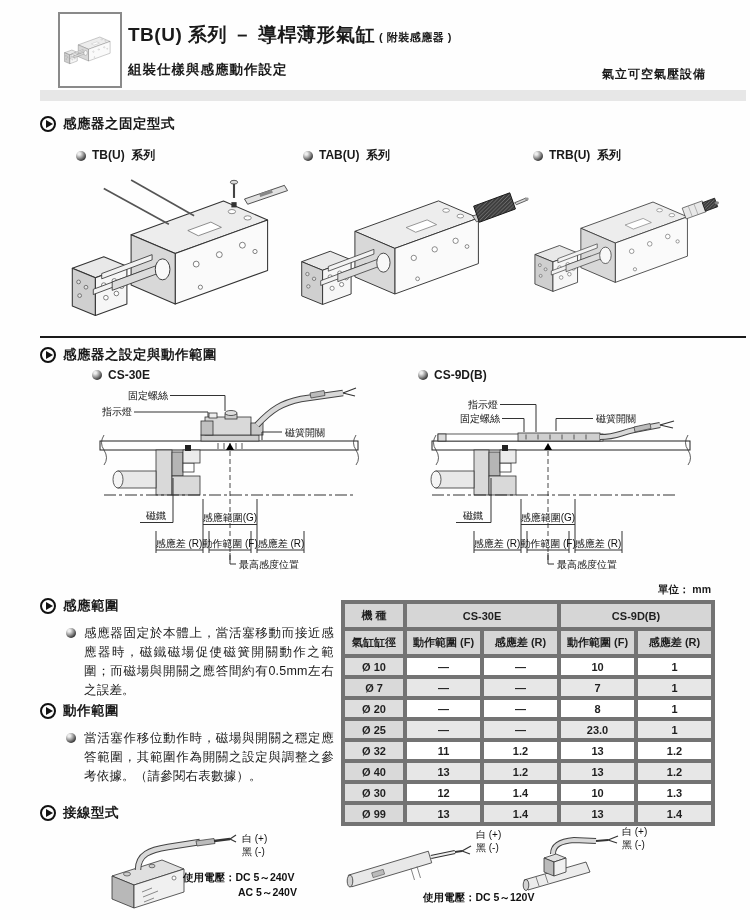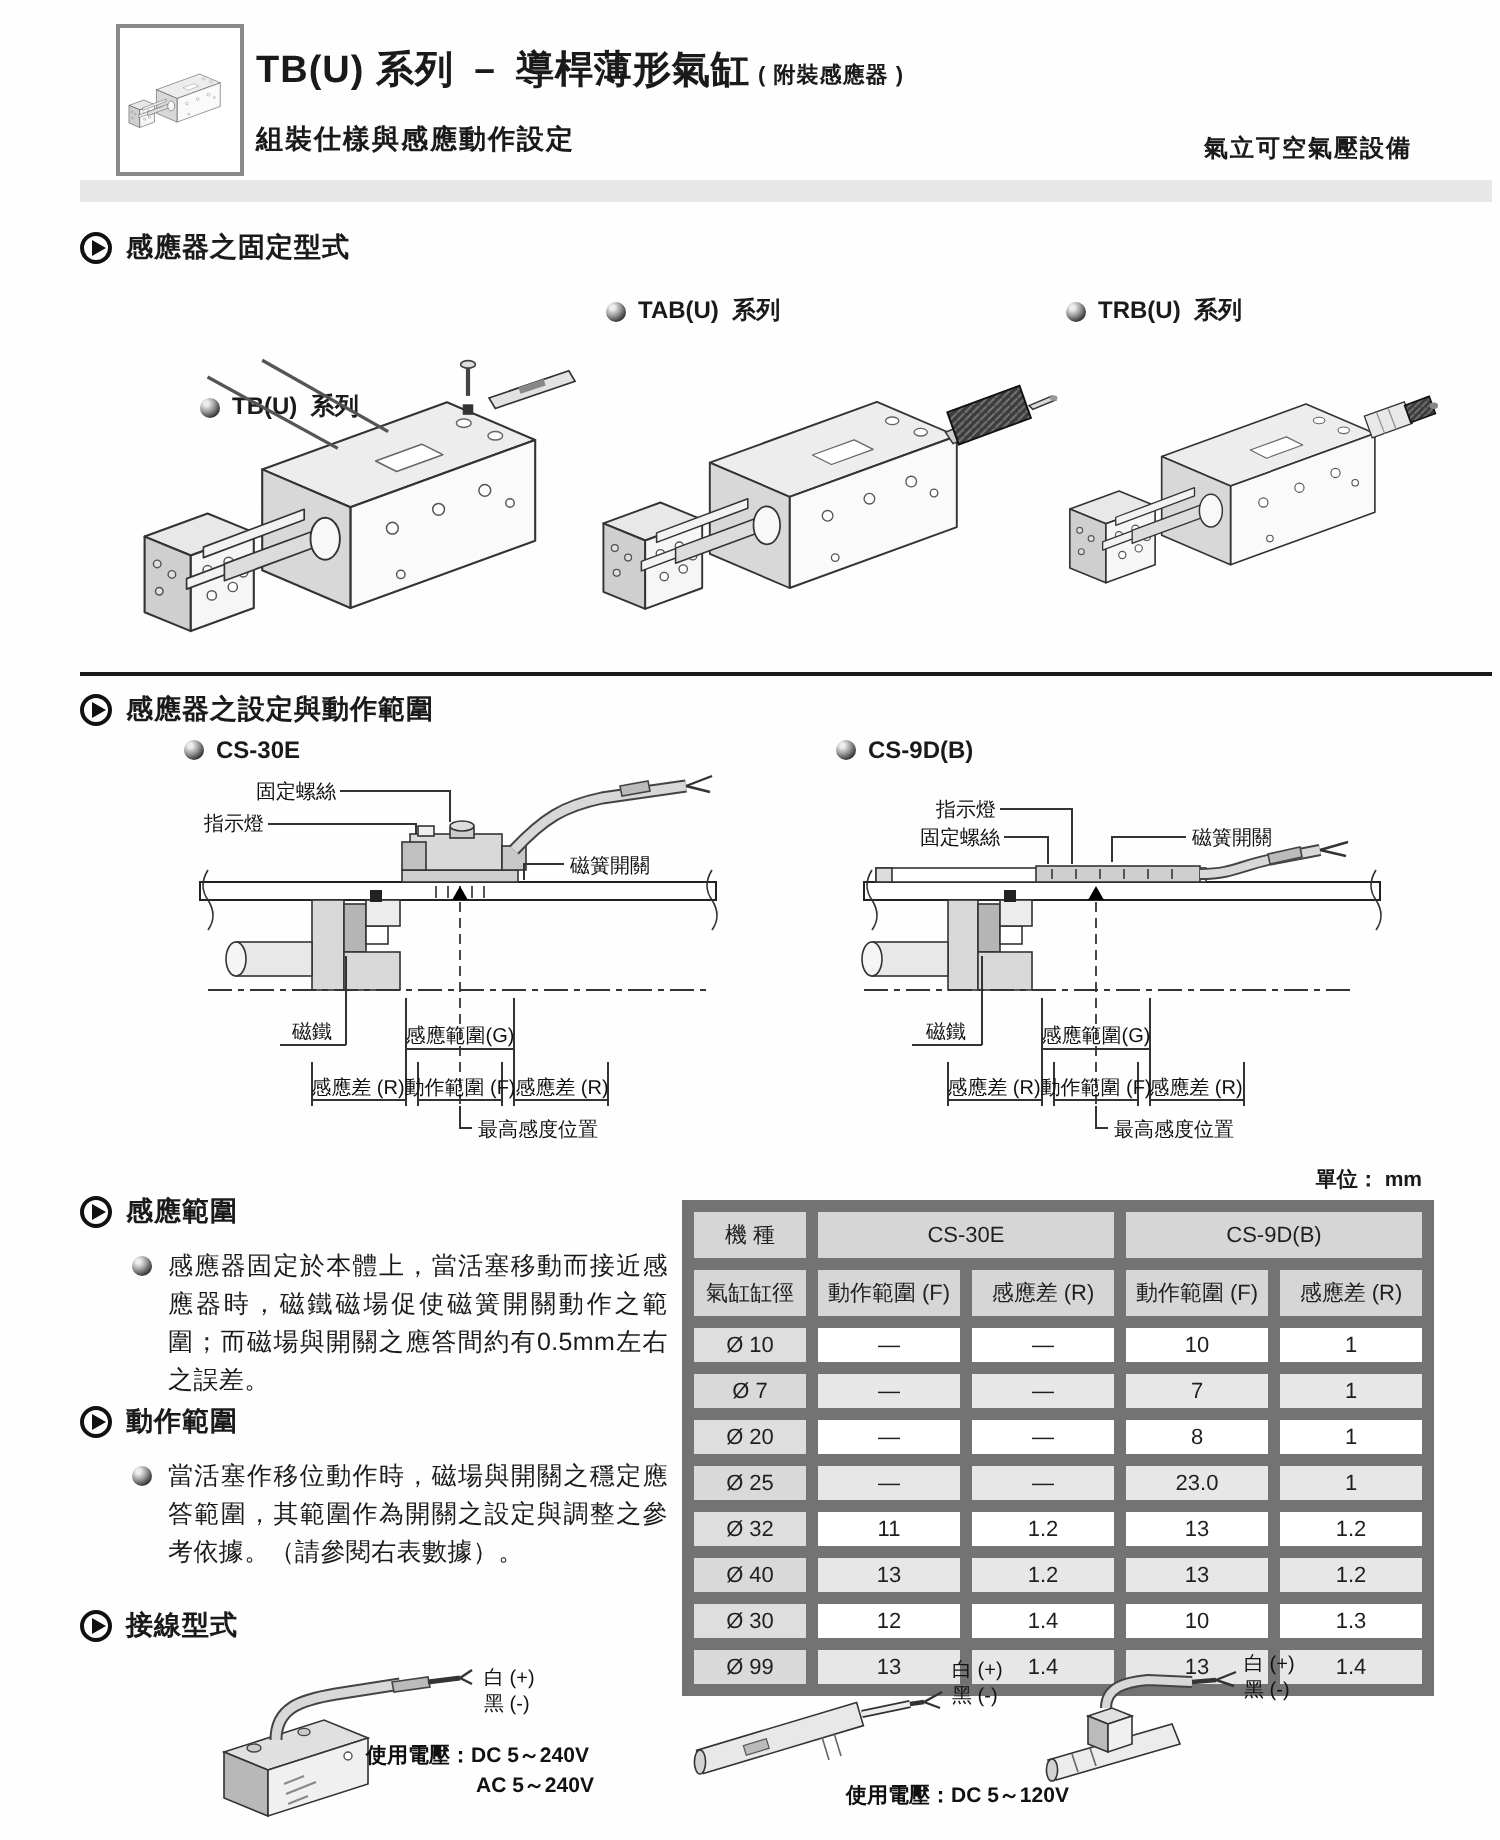--- a/index.html
+++ b/index.html
@@ -29,21 +29,21 @@
 
   
   .para{display:flex;gap:8px;width:268px;}
   .para .dot-icon{margin-top:4px;}
   .para .txt{font-size:12.5px;line-height:19px;text-align:justify;letter-spacing:0.2px;}
 
   
   .unit{left:341px;top:583px;width:370px;text-align:right;font-size:10.5px;font-weight:bold;}
   table.spec{left:341px;top:600px;border-collapse:collapse;border:2px solid #3c3c3c;
              font-size:11px;table-layout:fixed;}
-  table.spec th,table.spec td{border:6px solid #737373;text-align:center;padding:0;font-weight:normal;color:#1f1f1f;}
+  table.spec th,table.spec td{border:4px solid #737373;text-align:center;padding:0;font-weight:bold;color:#1f1f1f;}
   table.spec th{background:#d6d6d6;height:23px;}
   table.spec td{height:17px;background:#fff;}
   table.spec td.bore{background:#dedede;}
   table.spec tr.alt td{background:#e7e7e7;}
   table.spec tr.alt td.bore{background:#d9d9d9;}
   .cw0{width:62px;} .cw{width:77px;}
 
   
   svg text{font-family:"Liberation Sans","DejaVu Sans",sans-serif;font-size:10px;fill:#111;}
   svg text.cap{font-size:10.5px;font-weight:bold;}
@@ -99,21 +99,21 @@
     <span>TB(U) 系列 － 導桿薄形氣缸</span><span class="note">( 附裝感應器 )</span>
   </div>
   <div class="abs subtitle">組裝仕樣與感應動作設定</div>
   <div class="abs brand">氣立可空氣壓設備</div>
   <div class="abs gray-band"></div>
 
   <div class="abs sec" style="left:40px;top:115px;">
     <span class="play-icon"></span>
     <span>感應器之固定型式</span>
   </div>
-  <div class="abs sub" style="left:100px;top:147px;margin-top:48px;">
+  <div class="abs sub" style="left:76px;top:147px;">
     <span class="dot-icon"></span>
     <span>TB(U)  系列</span>
   </div>
   <div class="abs sub" style="left:303px;top:147px;">
     <span class="dot-icon"></span>
     <span>TAB(U)  系列</span>
   </div>
   <div class="abs sub" style="left:533px;top:147px;">
     <span class="dot-icon"></span>
     <span>TRB(U)  系列</span>

